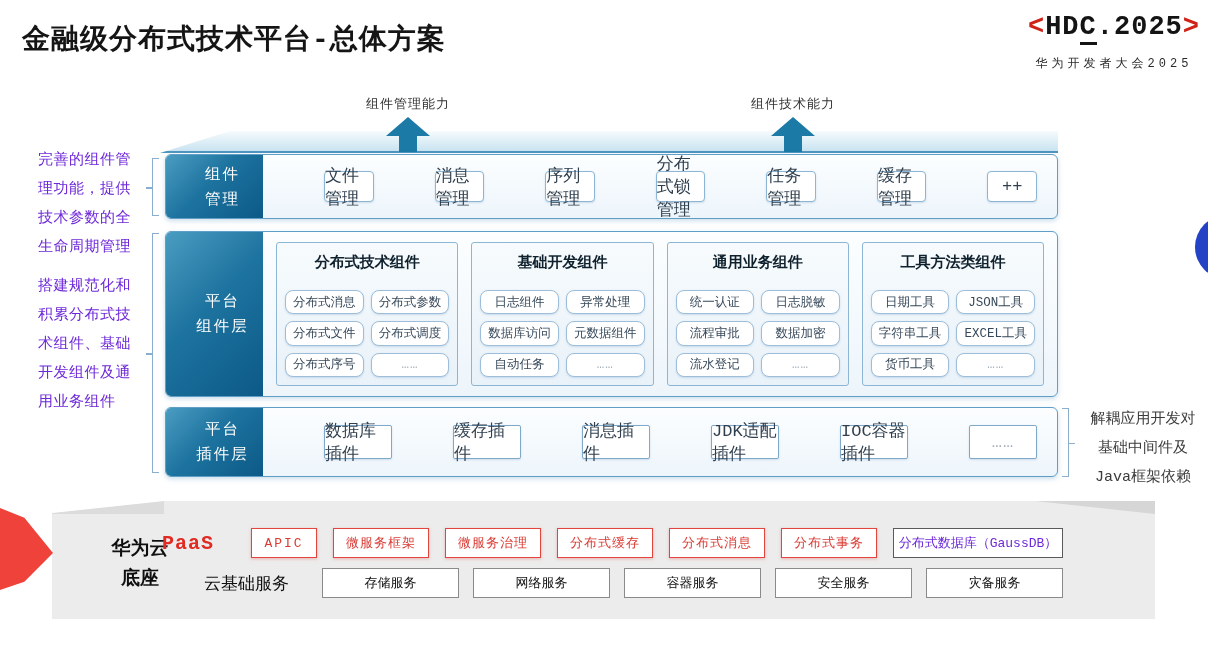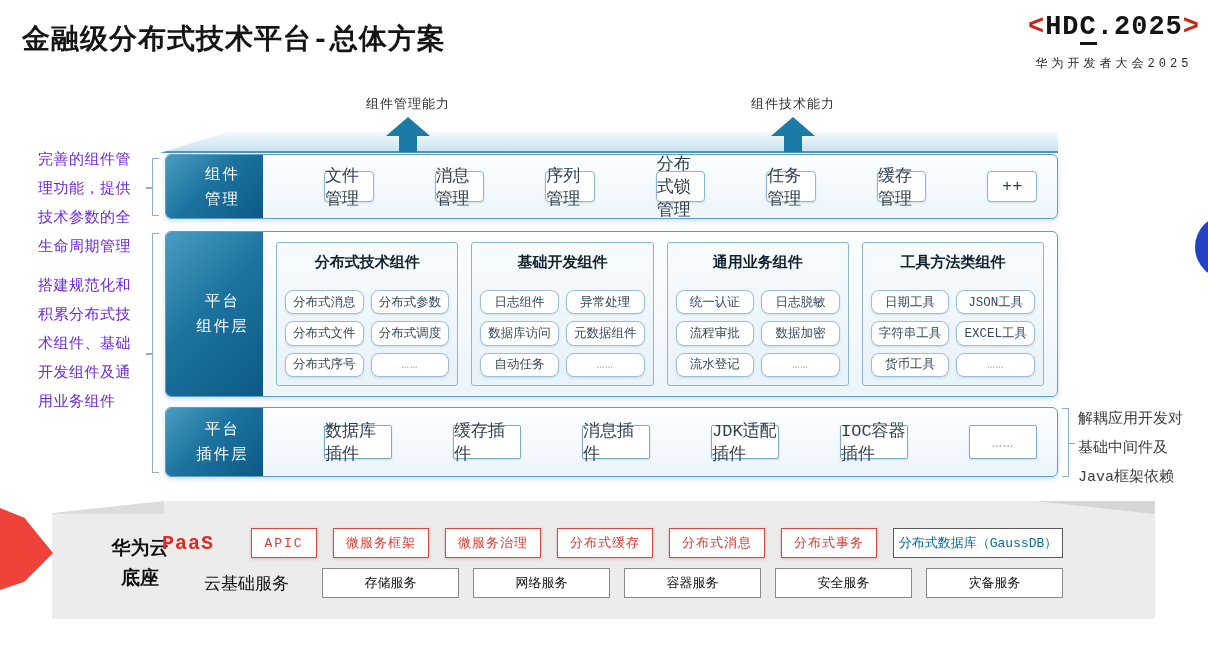--- a/index.html
+++ b/index.html
@@ -20,21 +20,21 @@
   .cap-label { font-size:13px; color:#333; margin-bottom:4px; letter-spacing:1px; }
   .tri { width:0; height:0; margin:0 auto; border-left:22px solid transparent; border-right:22px solid transparent; border-bottom:19px solid #1b7aa6; }
   .stem { width:18px; height:16px; margin:0 auto; background:#1b7aa6; }
   
   .roof { position:absolute; left:160px; top:131px; width:898px; height:22px; z-index:1;
     background:linear-gradient(180deg,#f6fbfd 0%, #c9e3f1 100%);
     border-bottom:2px solid #4e95bf;
     clip-path:polygon(0 100%, 70px 0, 100% 0, 100% 100%); }
   
   .note-left { position:absolute; left:38px; width:96px; font-size:15px; line-height:29px; color:#6d28d9; letter-spacing:.5px; }
-  .note-right { position:absolute; left:1078px; top:405px; width:130px; font-size:15px; line-height:29px; color:#3c3c3c; }
+  .note-right { position:absolute; left:1078px; top:405px; width:130px; font-size:15px; line-height:29px; color:#3c3c3c; text-align:center; }
   
   .brk { position:absolute; width:7px; border:1.5px solid #8aafce; z-index:2; }
   .brk-l { border-right:none; }
   .brk-r { border-left:none; }
   .brk .nub { position:absolute; top:50%; width:6px; height:1.5px; background:#8aafce; }
   .brk-l .nub { left:-7px; }
   .brk-r .nub { right:-7px; }
   
   .row { position:absolute; left:165px; width:893px; display:flex; z-index:3;
     border:1px solid #5f9fc6; border-radius:6px; overflow:hidden;
@@ -69,21 +69,21 @@
     font-size:19px; font-weight:bold; color:#0f0f0f; line-height:30px; display:flex; flex-direction:column; }
   .paas-label { position:absolute; left:110px; top:31px; font-size:20px; font-weight:bold; color:#e02a22; letter-spacing:1px; }
   .iaas-label { position:absolute; left:152px; top:71px; font-size:17px; color:#0f0f0f; }
   .paas-row { position:absolute; left:188px; top:27px; width:823px; height:30px; display:flex; gap:16px; }
   .iaas-row { position:absolute; left:270px; top:67px; width:741px; height:30px; display:flex; gap:14px; }
   .rbox { flex:1; display:flex; align-items:center; justify-content:center; background:#fff;
     border:1px solid #e0453e; color:#da3a33; font-size:13px; letter-spacing:1px;
     box-shadow:0 1px 3px rgba(225,70,60,.35); }
   .rbox.apic { flex:0 0 66px; letter-spacing:2px;margin-left:11px; }
   .dbox { flex:0 0 170px; display:flex; align-items:center; justify-content:center; background:#fff;
-    border:1px solid #5a5a5a; color:#0369a1; font-size:13px; }
+    border:1px solid #5a5a5a; color:#6d28d9; font-size:13px; }
   .gbox { flex:1; display:flex; align-items:center; justify-content:center; background:#fff;
     border:1px solid #8a8a8a; color:#111; font-size:13px; }
   
   .red-arrow { position:absolute; left:0; top:508px; width:53px; height:82px; background:#ee423b; z-index:3;
     clip-path:polygon(0 0, 46% 12%, 100% 55%, 46% 90%, 0 100%); }
   .blue-dot { position:absolute; left:1195px; top:215px; width:64px; height:64px; border-radius:50%; background:#2342c6; z-index:4; }
 </style>
 </head>
 <body>
 

